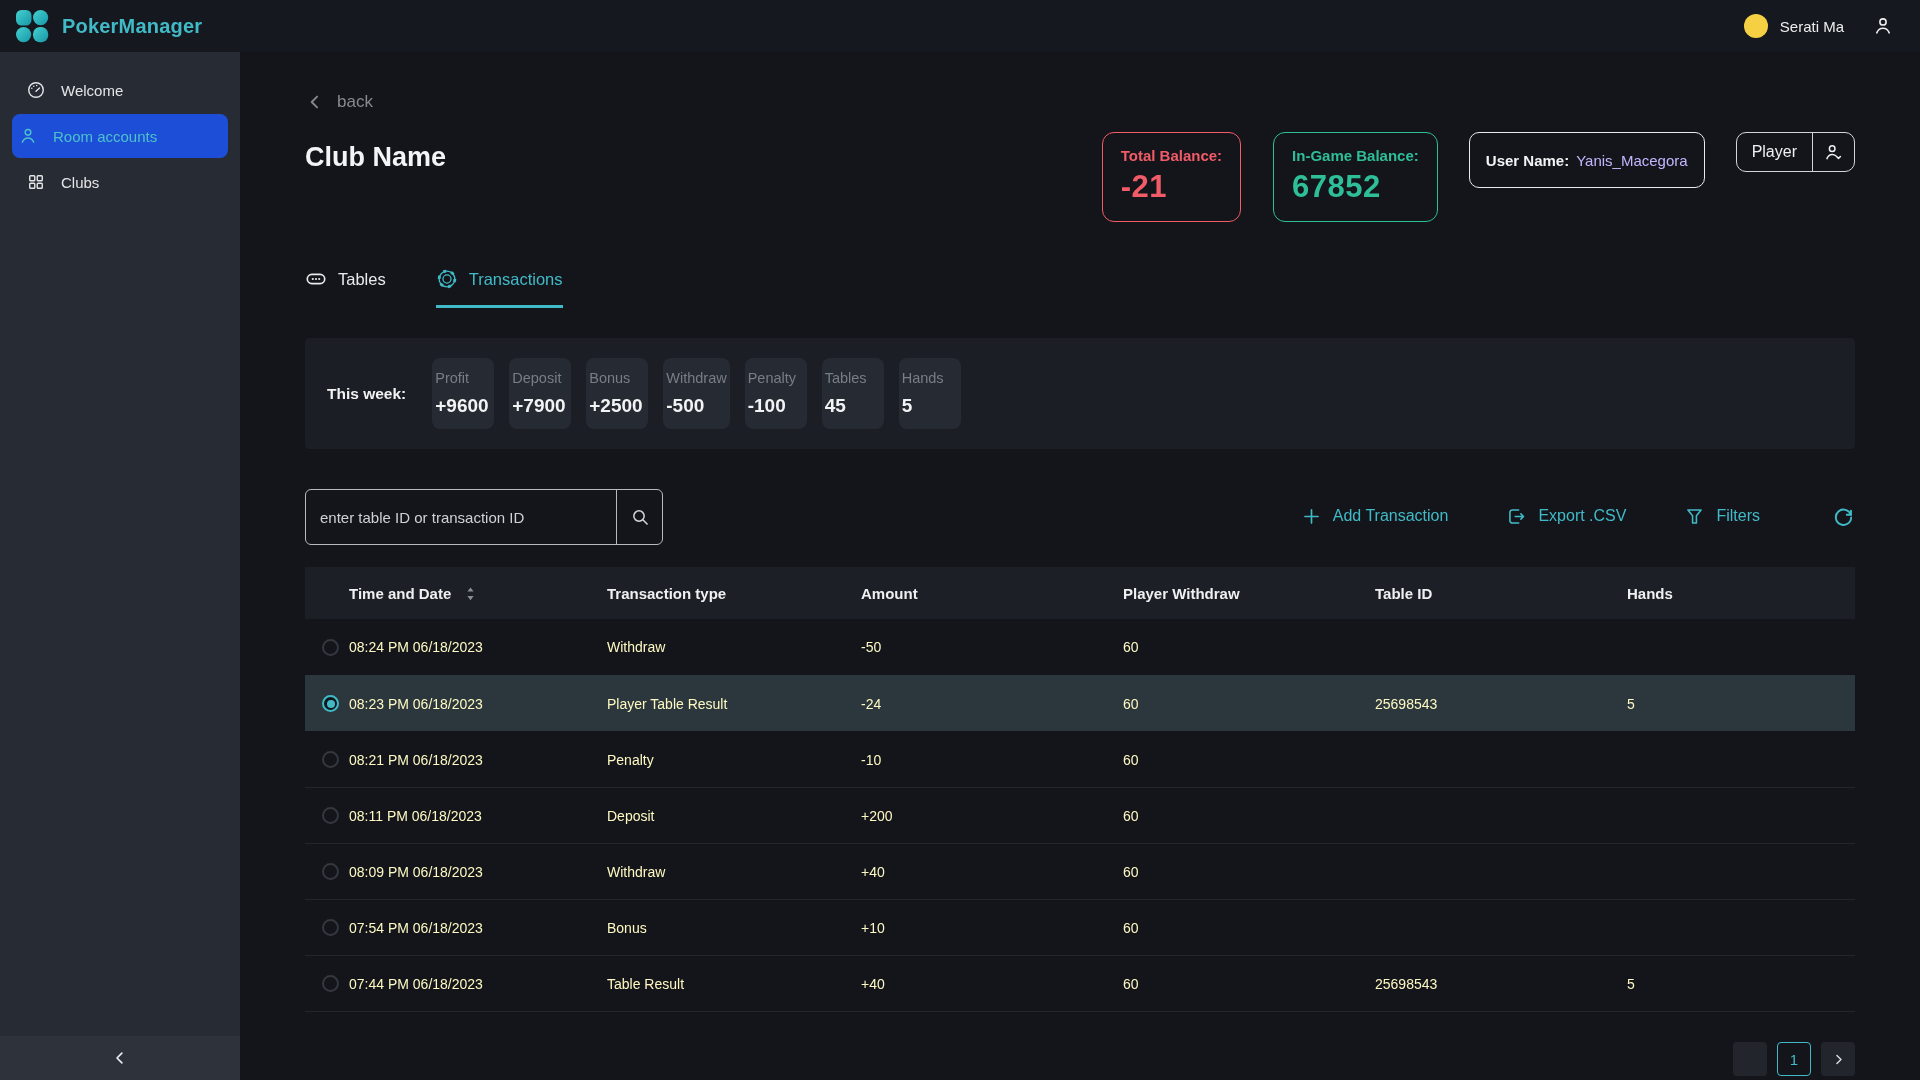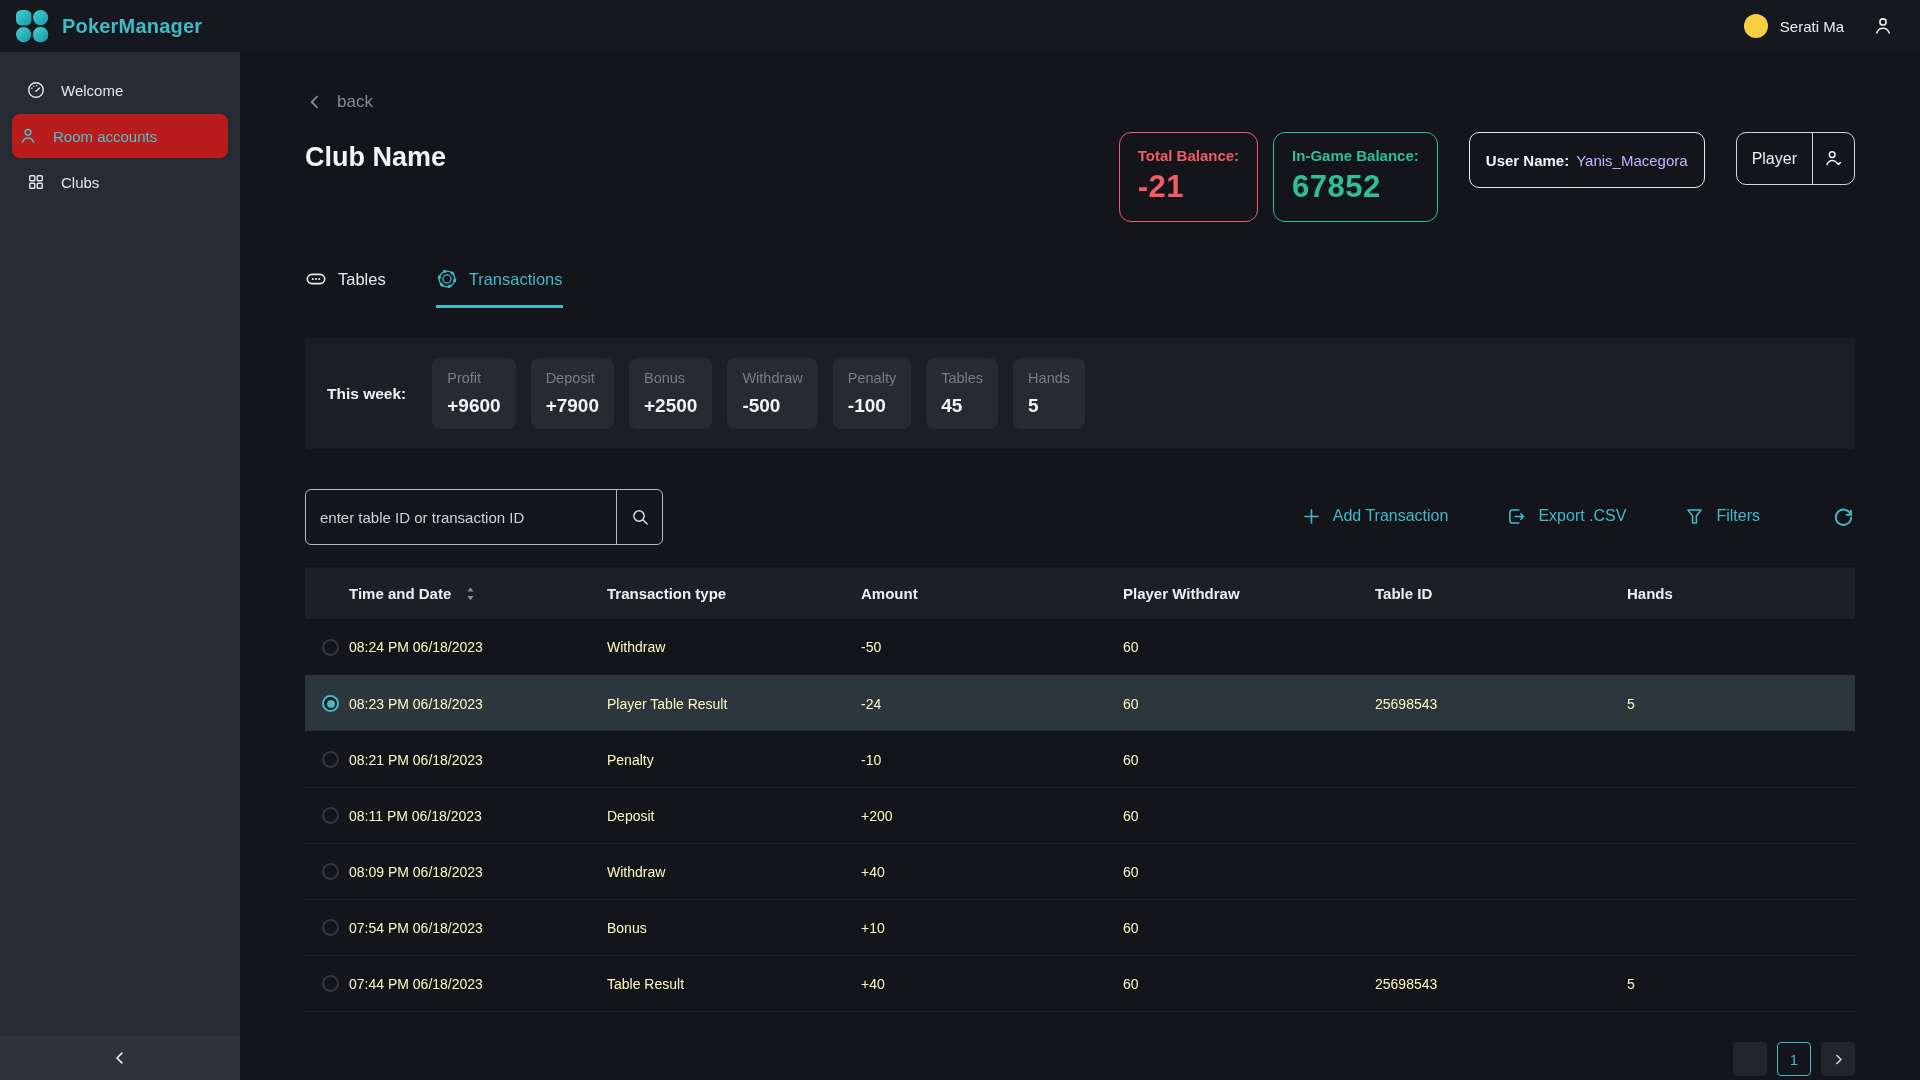--- a/index.html
+++ b/index.html
@@ -30,21 +30,21 @@
   .sidebar {
     width:240px; background:#272b33; position:relative; flex:none;
     padding-top:14px;
   }
   .side-item {
     height:44px; margin:2px 12px; border-radius:8px;
     display:flex; align-items:center; gap:15px; padding:0 14px;
     font-size:15px; color:#e4e5e7; cursor:pointer;
   }
   .side-item .s-icon { width:20px; height:20px; color:#e4e5e7; }
-  .side-item.active { background:#b91c1c; color:#4cc2cb;padding-left:6px; }
+  .side-item.active { background:#1d4ed8; color:#4cc2cb;padding-left:6px; }
   .side-item.active .s-icon { color:#4cc2cb; }
   .collapse-bar {
     position:absolute; bottom:0; left:0; width:100%; height:44px;
     background:#2d323b; display:flex; align-items:center; justify-content:center;
     cursor:pointer;
   }
   .collapse-bar svg { width:18px; height:18px; color:#eceef0; }
 
   .main { flex:1; padding:0 65px; }
 
@@ -63,21 +63,21 @@
   }
   .stat-label { font-size:15px; font-weight:600; }
   .stat-value { font-size:31px; font-weight:700; margin-top:5px; letter-spacing:.5px; }
   .user-box {
     margin-left:16px; height:56px; border:1px solid #e9eaeb; border-radius:10px;
     display:flex; align-items:center; padding:0 16px; gap:7px; font-size:15px;
   }
   .user-box .u-label { font-weight:700; color:#f3f4f5; }
   .user-box .u-value { color:#c4b5fd; }
   .player-btn {
-    margin-left:16px; height:53px; border:1px solid #d2d5d9; border-radius:10px;
+    margin-left:16px; height:40px; border:1px solid #d2d5d9; border-radius:10px;
     display:flex; align-items:stretch; cursor:pointer; overflow:hidden;
   }
   .player-btn .p-label { display:flex; align-items:center; padding:0 15px; font-size:16px; color:#eef0f1; }
   .player-btn .p-icon-wrap { border-left:1px solid #d2d5d9; width:42px; display:flex; align-items:center; justify-content:center; }
   .player-btn .p-icon-wrap svg { width:21px; height:21px; color:#eef0f1; }
 
   
   .tabs-row { margin-top:46px; display:flex; gap:50px; }
   .tab {
     display:flex; align-items:center; gap:11px; font-size:16.5px; color:#e9eaec;
@@ -86,21 +86,21 @@
   .tab .t-icon { width:22px; height:22px; }
   .tab.active { color:var(--teal); border-bottom-color:var(--teal); }
 
   
   .week-bar {
     margin-top:30px; background:#1b1e24; border-radius:4px;
     padding:20px 18px; display:flex; align-items:center;
   }
   .week-label { font-size:15.5px; font-weight:700; color:#f1f2f3; margin:0 26px 0 4px; white-space:nowrap; }
   .week-chips { display:flex; gap:15px; }
-  .week-chip { background:#262a32; border-radius:8px; padding:12px 15px; min-width:62px; }
+  .week-chip { background:#262a32; border-radius:8px; padding:12px 3px; min-width:62px; }
   .wc-label { font-size:14.5px; color:#797d84; }
   .wc-value { font-size:19px; font-weight:700; color:#f2f3f4; margin-top:9px; }
 
   
   .toolbar-row { margin-top:40px; display:flex; justify-content:space-between; align-items:center; }
   .search-box {
     width:358px; height:56px; border:1px solid #b6b9bf; border-radius:6px;
     display:flex; align-items:stretch;
   }
   .search-box input {
@@ -233,21 +233,21 @@
     <div class="back-row">
       <svg viewBox="0 0 24 24" fill="none" stroke="currentColor" stroke-width="2.2" stroke-linecap="round" stroke-linejoin="round">
           <path d="M14.5 5.5L8 12l6.5 6.5"></path>
         </svg>
       <span>back</span>
     </div>
 
     <div class="header-row">
       <h1 class="page-title">Club Name</h1>
       <div class="stats-group">
-        <div id="stat-boxes" style="display:flex;gap:15px;">
+        <div id="stat-boxes" style="display:flex;gap:32px;">
             <div class="stat-box" style="border-color: rgb(242, 91, 104); color: rgb(242, 91, 104);">
               <div class="stat-label">Total Balance:</div>
               <div class="stat-value">-21</div>
             </div>
             <div class="stat-box" style="border-color: rgb(47, 191, 152); color: rgb(47, 191, 152);">
               <div class="stat-label">In-Game Balance:</div>
               <div class="stat-value">67852</div>
             </div>
           </div>
         <div class="user-box">

